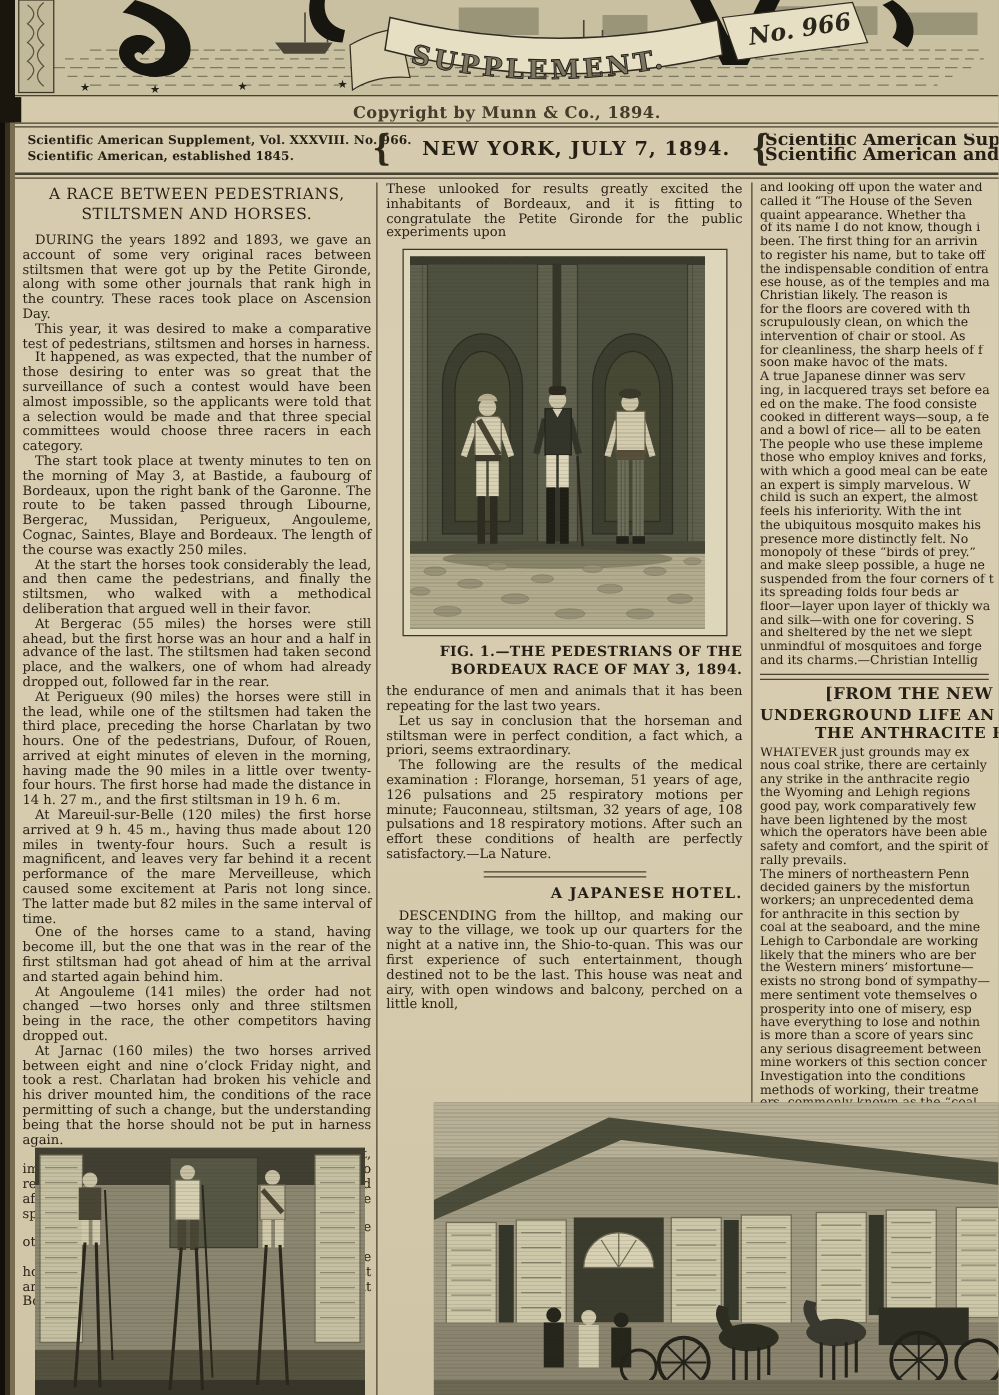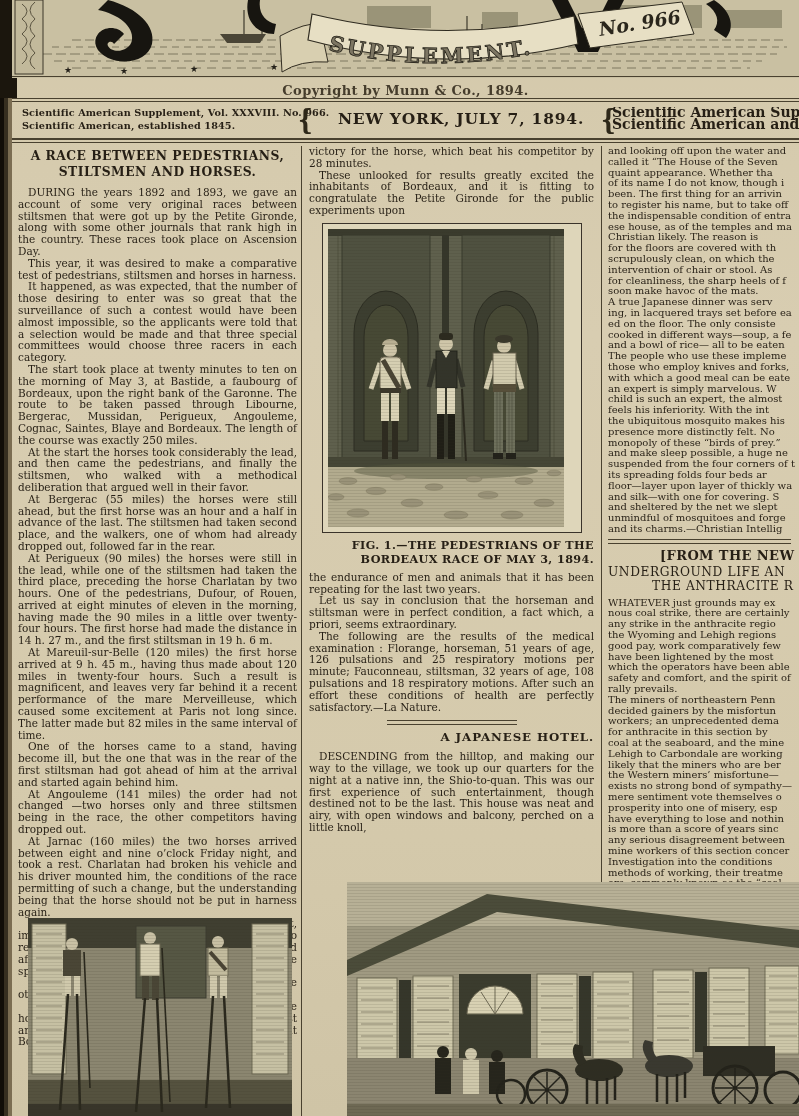--- a/index.html
+++ b/index.html
@@ -21,35 +21,35 @@
         font-weight:bold;font-size:15.5px;letter-spacing:.8px;white-space:nowrap;}
   .dl-right{position:absolute;top:107px;left:612px;width:187px;font-weight:bold;
         font-size:14px;line-height:11.5px;white-space:nowrap;overflow:hidden;}
   .vrule{position:absolute;top:146px;bottom:0;width:1px;background:#49412f;z-index:1;}
   .col{position:absolute;top:146px;text-align:justify;z-index:2;}
   .col1{left:18px;width:279px;font-size:10.5px;line-height:11.8px;}
   .col2{left:309px;width:285px;font-size:10.5px;line-height:11.8px;}
   .col3{left:608px;width:191px;}
   .para{text-indent:10px;margin:0;}
   .cont .para:first-child{text-indent:0;}
-  .art-title{text-align:center;font-weight:bold;font-size:12.3px;line-height:15.5px;
+  .art-title{text-align:center;font-weight:normal;font-size:12.3px;line-height:15.5px;
         letter-spacing:.5px;margin:2px 0 8px;}
   .fig-frame{width:248px;margin:6px auto 2px;background:#ded6ba;border:1px solid #3a332a;padding:5px;}
   .photo{position:relative;overflow:hidden;background:#8f8a72;}
   .photo::after{content:"";position:absolute;inset:0;pointer-events:none;
         background:repeating-linear-gradient(0deg,rgba(50,46,32,.11) 0 1px,rgba(0,0,0,0) 1px 3px);}
   .fig-caption{text-align:right;font-weight:bold;font-size:11.2px;line-height:14px;
         letter-spacing:.4px;margin:5px 0 6px;}
   .sect-divider{width:130px;height:3px;border-top:1px solid #49412f;border-bottom:1px solid #49412f;margin:7px auto;}
   .sect-divider.wide{width:96%;margin:4px 0;}
   .art2-title{text-align:right;font-weight:bold;font-size:11.8px;letter-spacing:.9px;margin:2px 0 7px;}
   .c3line{white-space:nowrap;overflow:hidden;font-size:10px;line-height:10.8px;height:10.8px;}
   .attr-note{font-size:13px;letter-spacing:.4px;text-align:left;padding-left:52px;
         margin:4px 0 2px;white-space:nowrap;overflow:hidden;font-weight:bold;}
-  .c3head{font-weight:normal;font-size:12.2px;line-height:14.5px;white-space:nowrap;
+  .c3head{font-weight:bold;font-size:12.2px;line-height:14.5px;white-space:nowrap;
         overflow:hidden;letter-spacing:.6px;}
   .c3head.l2{padding-left:44px;}
   .c3gap{height:4px;}
   .photoL{position:absolute;left:28px;top:918px;width:264px;height:198px;z-index:6;}
   .photoR{position:absolute;left:347px;top:882px;width:452px;height:234px;z-index:6;}
 </style>
 </head>
 <body>
 
 <div class="page">
@@ -158,21 +158,20 @@
         <div class="para">At Angouleme (141 miles) the order had not changed —two horses only and three stiltsmen being in the race, the other competitors having dropped out.</div>
         <div class="para">At Jarnac (160 miles) the two horses arrived between eight and nine o’clock Friday night, and took a rest. Charlatan had broken his vehicle and his driver mounted him, the conditions of the race permitting of such a change, but the understanding being that the horse should not be put in harness again.</div>
         <div class="para">The first stiltsman, who arrived during the night, immediately started off again; so he was the first to register at Saintes (180 miles), which he reached after 44 h. 44 m. of travel, having made an average speed of say, 4¼ miles an hour.</div>
         <div class="para">The ridden horse followed close on, while the other was giving certain signs of exhaustion.</div>
         <div class="para">At Pons (195 miles) the stiltsman and saddle horse were abreast, and a neck and neck contest arose between them that terminated only at Bordeaux, in a</div>
       </div>
   </div>
 
   <div class="col col2">
     <div class="cont">
-        <div class="para">victory for the horse, which beat his competitor by 28 minutes.</div>
         <div class="para">These unlooked for results greatly excited the inhabitants of Bordeaux, and it is fitting to congratulate the Petite Gironde for the public experiments upon</div>
       </div>
 
     <div class="fig-frame">
       <div class="photo" style="width:236px;height:298px">
         <svg width="236" height="298" viewBox="0 0 236 298">
           <rect width="236" height="298" fill="#5f604d"></rect>
           <g stroke="#50513f" stroke-width="1">
             <path d="M10,0V232M24,0V232M38,0V232M52,0V232M66,0V232M80,0V232M94,0V232M142,0V232M156,0V232M170,0V232M184,0V232M198,0V232M212,0V232M226,0V232"></path>
           </g>
@@ -276,21 +275,21 @@
         <div class="c3line">the indispensable condition of entra</div>
         <div class="c3line">ese house, as of the temples and ma</div>
         <div class="c3line">Christian likely.  The reason is</div>
         <div class="c3line">for the floors are covered with th</div>
         <div class="c3line">scrupulously clean, on which the</div>
         <div class="c3line">intervention of chair or stool.  As</div>
         <div class="c3line">for cleanliness, the sharp heels of f</div>
         <div class="c3line">soon make havoc of the mats.</div>
         <div class="c3line">  A true Japanese dinner was serv</div>
         <div class="c3line">ing, in lacquered trays set before ea</div>
-        <div class="c3line">ed on the floor.  The only consiste</div>
+        <div class="c3line">ed on the make.  The food consiste</div>
         <div class="c3line">cooked in different ways—soup, a fe</div>
         <div class="c3line">and a bowl of rice— all to be eaten</div>
         <div class="c3line">The people who use these impleme</div>
         <div class="c3line">those who employ knives and forks,</div>
         <div class="c3line">with which a good meal can be eate</div>
         <div class="c3line">an expert is simply marvelous.  W</div>
         <div class="c3line">child is such an expert, the almost</div>
         <div class="c3line">feels his inferiority.  With the int</div>
         <div class="c3line">the ubiquitous mosquito makes his</div>
         <div class="c3line">presence more distinctly felt.  No</div>

